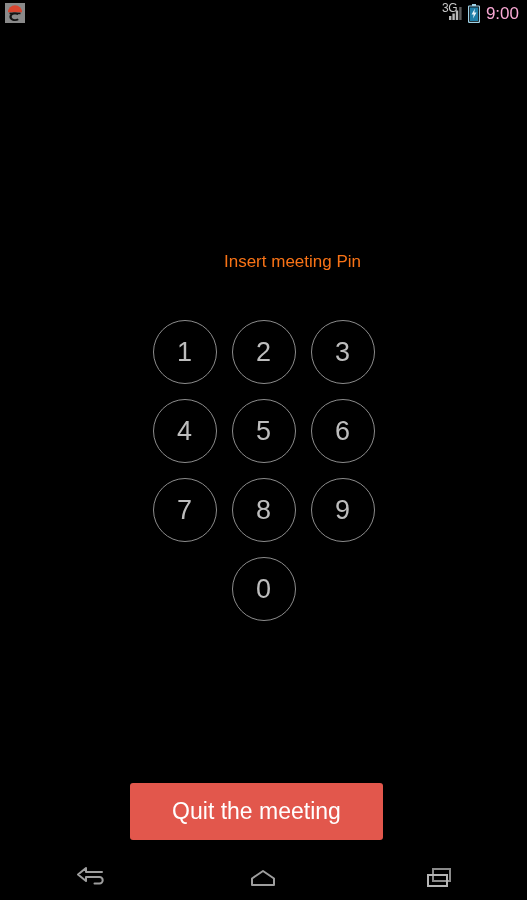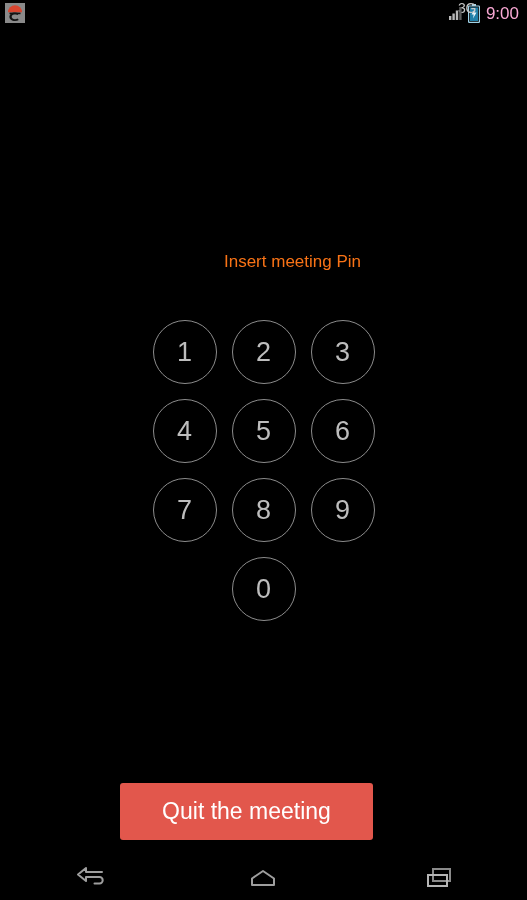--- a/index.html
+++ b/index.html
@@ -50,23 +50,23 @@
     align-items: center;
     gap: 4px;
   }
   .signal-wrap {
     position: relative;
     width: 22px;
     height: 20px;
   }
   .signal-3g {
     position: absolute;
-    left: 16px;
+    left: 0;
     top: 1px;
-    font-size: 14px;
+    font-size: 12px;
     color: #c8c8c8;
     line-height: 8px;
     letter-spacing: -0.3px;
   }
   .signal-bars { position: absolute; left: 7px; top: 3px; }
   .battery-icon { width: 12px; height: 19px; display: block; }
   .clock {
     color: #f9a8d4;
     font-size: 17px;
     line-height: 17px;
@@ -126,21 +126,21 @@
     cursor: pointer;
     user-select: none;
   }
   .key-spacer {
     width: 64px;
     height: 64px;
   }
 
   .quit-button {
     position: absolute;
-    left: 120px;
+    left: 130px;
     top: 757px;
     width: 253px;
     height: 57px;
     background: #e2574c;
     border: none;
     border-radius: 3px;
     color: #ffffff;
     font-size: 23px;
     line-height: 23px;
     font-family: "Liberation Sans", sans-serif;

